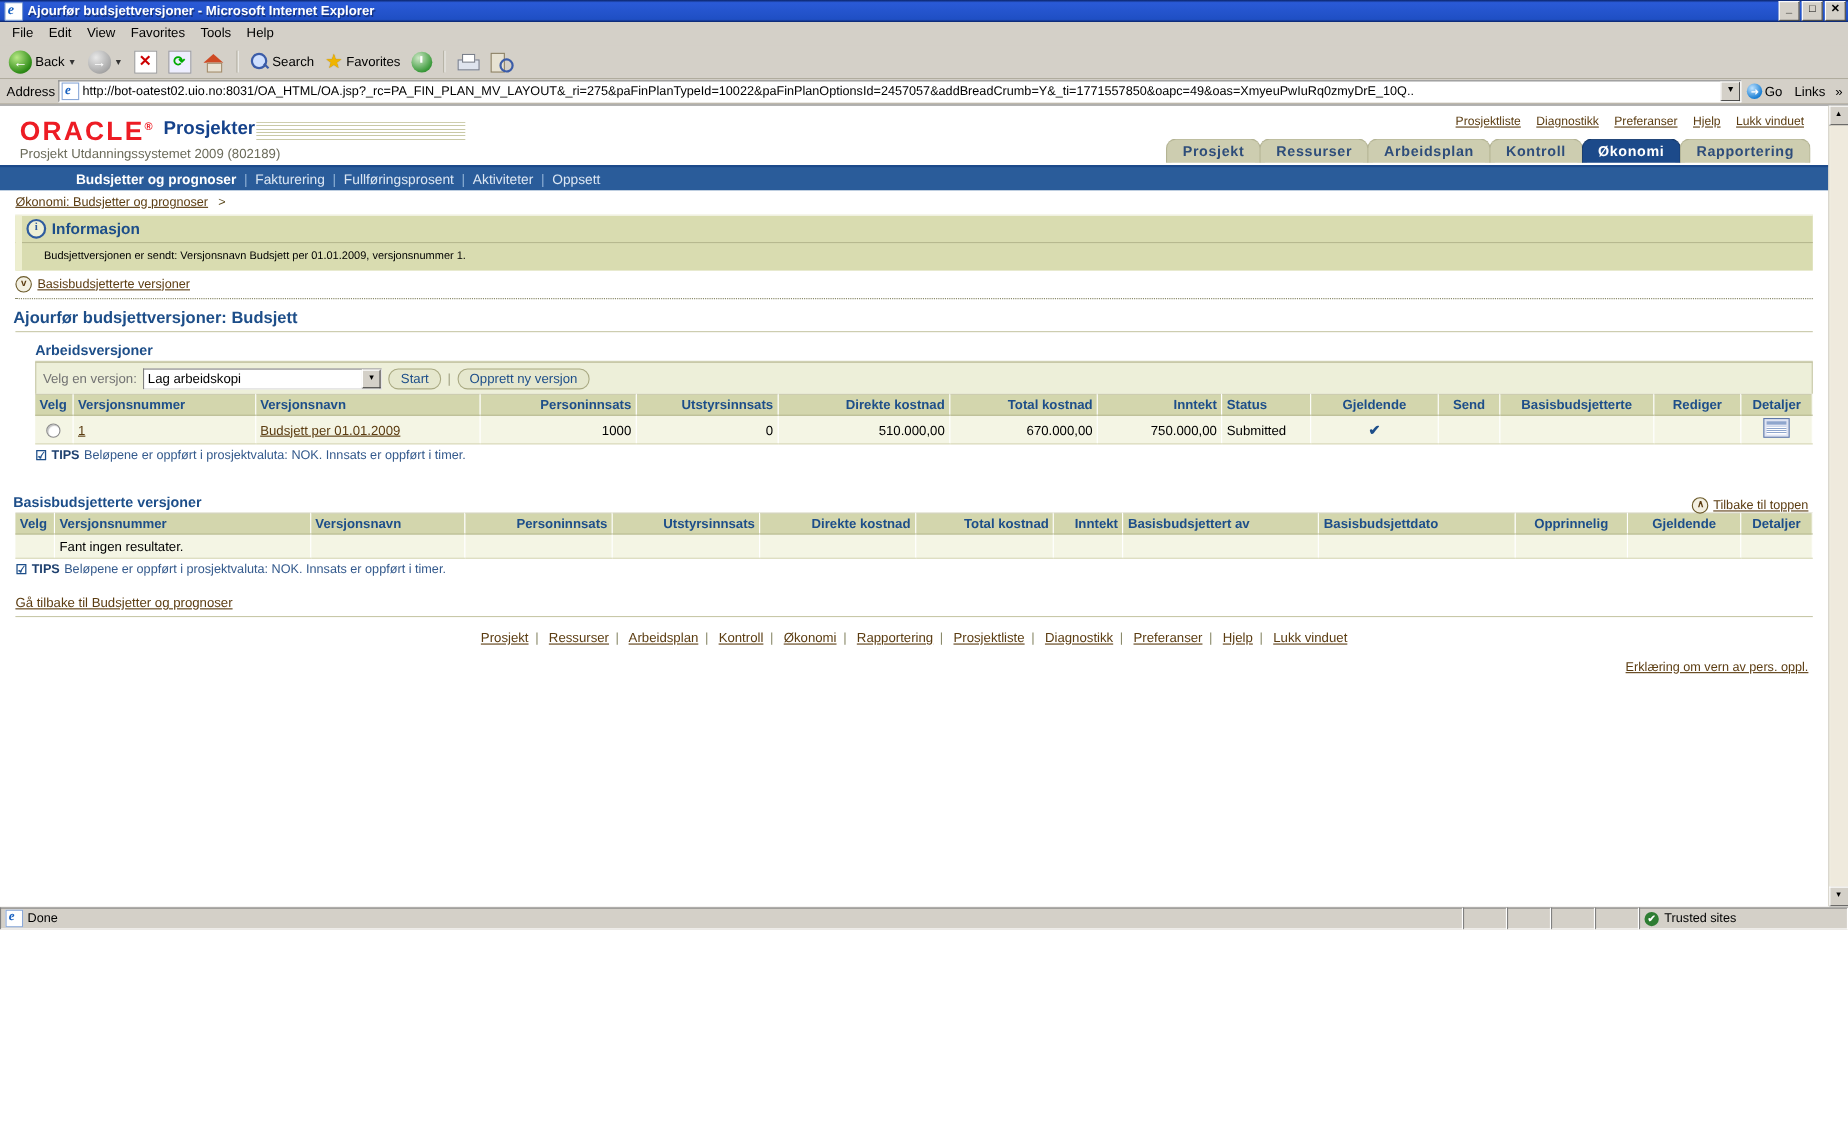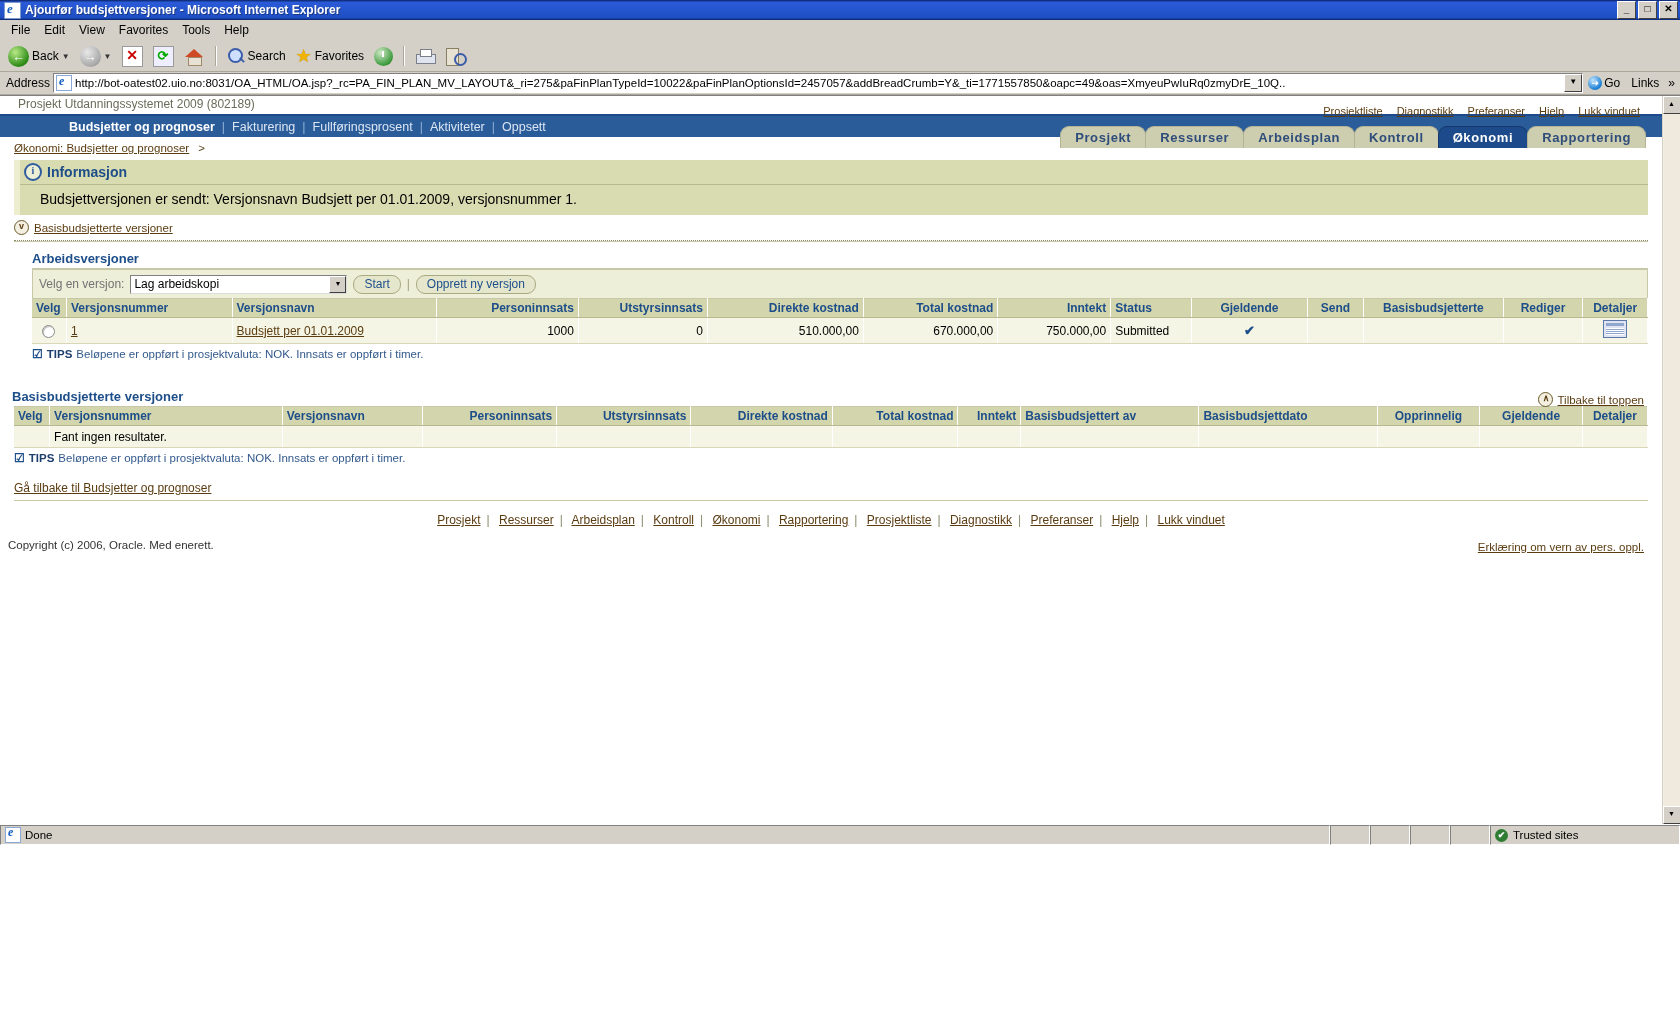--- a/index.html
+++ b/index.html
@@ -150,21 +150,21 @@
     position:relative;
   }
   .infobox .ihdr{display:flex;align-items:center;gap:5px;padding:3px 0 2px 10px;}
   .info-i{
     width:14px;height:14px;border-radius:50%;border:2px solid #2f5c9e;color:#2f5c9e;
     font-size:10px;font-weight:bold;text-align:center;line-height:12px;background:#eef0d6;
     font-family:"Liberation Serif",serif;
   }
   .infobox .ititle{color:#1d4e89;font-size:14px;font-weight:bold;}
   .infobox .iline{height:1px;background:#b7b98f;margin:1px 0 0 0;}
-  .infobox .imsg{padding:6px 16px 8px 26px;font-size:14px;color:#000;}
+  .infobox .imsg{padding:6px 16px 8px 26px;font-size:10px;color:#000;}
   .infoleftbar{position:absolute;left:0;top:0;bottom:0;width:6px;background:#edeecf;}
   
   .hidelink{display:flex;align-items:center;gap:5px;padding:5px 0 2px 14px;}
   .vicon{
     width:13px;height:13px;border-radius:50%;border:1px solid #6b5a2a;color:#5b3c11;
     font-size:9px;text-align:center;line-height:11px;background:#f3f0e2;font-weight:bold;
   }
   .hidelink a{color:#5b3c11;text-decoration:underline;font-size:11.5px;}
   .dotline{border-top:1px dotted #8a8a6a;margin:3px 14px 0 14px;}
   .h1{
@@ -354,20 +354,25 @@
     <div class="pagearea">
 
       <div class="globallinks">
         <a>Prosjektliste</a>
         <a>Diagnostikk</a>
         <a>Preferanser</a>
         <a>Hjelp</a>
         <a>Lukk vinduet</a>
       </div>
 
+      <div class="obrand">
+        <span class="oracle-logo"><span>ORACLE</span><sup>®</sup></span>
+        <span class="brandword">Prosjekter</span>
+        <span class="brandbars"></span>
+      </div>
       <div class="subtitle">Prosjekt Utdanningssystemet 2009 (802189)</div>
 
       <div class="tabrow">
         <div class="tab">Prosjekt</div>
         <div class="tab">Ressurser</div>
         <div class="tab">Arbeidsplan</div>
         <div class="tab">Kontroll</div>
         <div class="tab sel">Økonomi</div>
         <div class="tab">Rapportering</div>
       </div>
@@ -398,20 +403,21 @@
         <div class="iline"></div>
         <div class="imsg">Budsjettversjonen er sendt: Versjonsnavn Budsjett per 01.01.2009, versjonsnummer 1.</div>
       </div>
 
       <div class="hidelink">
         <span class="vicon">v</span>
         <a>Basisbudsjetterte versjoner</a>
       </div>
       <div class="dotline"></div>
 
+      <div class="h1">Ajourfør budsjettversjoner: Budsjett</div>
       <div class="hrule"></div>
 
       <div class="h2">Arbeidsversjoner</div>
       <div class="hrule2"></div>
 
       <div class="ctrlbar">
         <span class="lab">Velg en versjon:</span>
         <span class="selwrap">
           <span class="selval">Lag arbeidskopi</span>
           <span class="selbtn">▼</span>
@@ -561,21 +567,20 @@
         <a>Økonomi</a><span class="fsep">|</span>
         <a>Rapportering</a><span class="fsep">|</span>
         <a>Prosjektliste</a><span class="fsep">|</span>
         <a>Diagnostikk</a><span class="fsep">|</span>
         <a>Preferanser</a><span class="fsep">|</span>
         <a>Hjelp</a><span class="fsep">|</span>
         <a>Lukk vinduet</a>
       </div>
 
       <div style="position:relative;">
-        <div class="copyright">Copyright (c) 2006, Oracle. Med enerett.</div>
         <div class="privacy" style="top:14px;">
           <a>Erklæring om vern av pers. oppl.</a>
         </div>
       </div>
 
     </div>
 
     <div class="vscroll">
       <div class="vsbtn">▲</div>
       <div class="vstrack"></div>

